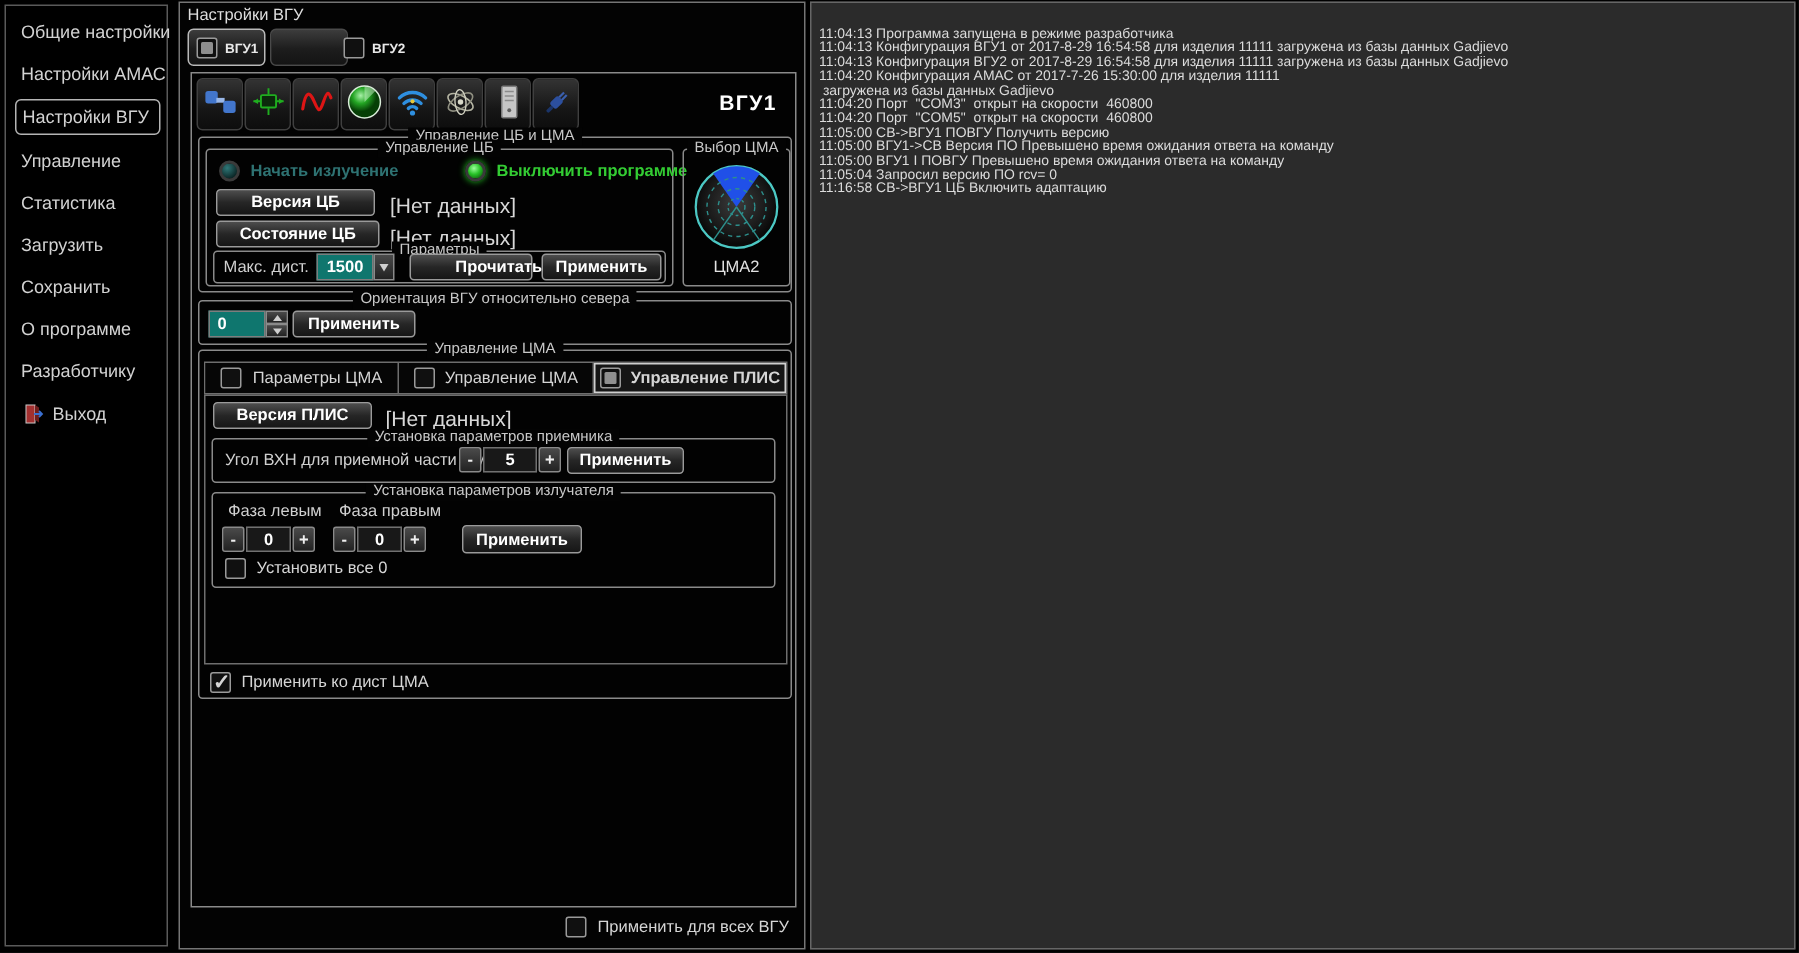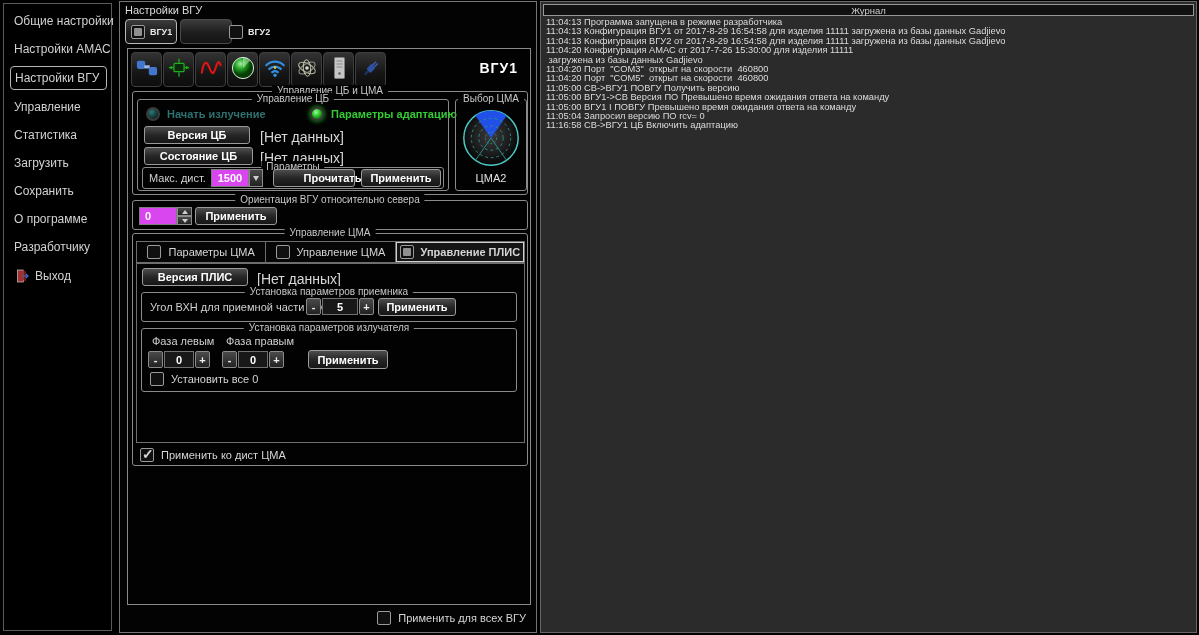--- a/index.html
+++ b/index.html
@@ -42,21 +42,21 @@
   
   .lamp { width:14px; height:14px; border-radius:50%; border:2px solid #3a3a3a; display:inline-block; }
   .lamp.off { background:radial-gradient(circle at 35% 30%, #2f7777, #0b2626 75%); }
   .lamp.on  { background:radial-gradient(circle at 40% 32%, #9dff9d, #27c227 45%, #0a4a0a 95%); box-shadow:0 0 5px #2c2; }
   .lamp-lbl { font-size:11px; font-weight:bold; }
 
   .val-lbl { position:absolute; font-size:14px; color:#d8d8d8; }
 
   
   .combo { position:absolute; display:flex; height:18px; }
-  .combo .cval { width:38px; background:#d946ef; border:1px solid #7d7d7d; color:#fff;
+  .combo .cval { width:38px; background:#0f766e; border:1px solid #7d7d7d; color:#fff;
     font-weight:bold; font-size:11px; display:flex; align-items:center; justify-content:center; }
   .combo .cbtn { width:14px; background:linear-gradient(#4a4a4a,#222); border:1px solid #8a8a8a;
     display:flex; align-items:center; justify-content:center; }
   .arr-dn { width:0; height:0; border-left:3.5px solid transparent; border-right:3.5px solid transparent; border-top:5px solid #cfcfcf; }
   .arr-up { width:0; height:0; border-left:3.5px solid transparent; border-right:3.5px solid transparent; border-bottom:5px solid #cfcfcf; }
 
   .spin { position:absolute; display:flex; height:17px; }
   .spin .sbtn { width:15px; background:linear-gradient(#4a4a4a,#222); border:1px solid #8a8a8a;
     border-radius:2px; color:#eee; font-weight:bold; font-size:11px; display:flex; align-items:center; justify-content:center; }
   .spin .sval { width:36px; background:#181818; border:1px solid #707070; color:#fff; font-weight:bold;
@@ -232,21 +232,21 @@
 
       <div class="gb" style="left:4px; top:7px; width:312px; height:92px;">
         <span class="legend">Управление ЦБ</span>
 
         <div class="cbrow" style="left:8px; top:7px;">
           <span class="lamp off"></span>
           <span class="lamp-lbl" style="color:#2e7272;">Начать излучение</span>
         </div>
         <div class="cbrow" style="left:172px; top:7px;">
           <span class="lamp on"></span>
-          <span class="lamp-lbl" style="color:#33cc33;">Параметры адаптацию</span>
+          <span class="lamp-lbl" style="color:#33cc33;">Выключить программе</span>
         </div>
 
         <button class="btn" style="left:6px; top:26px; width:106px; height:18px;">Версия ЦБ</button>
         <span class="val-lbl" style="left:122px; top:29px;">[Нет данных]</span>
 
         <button class="btn" style="left:6px; top:47px; width:109px; height:18px;">Состояние ЦБ</button>
         <span class="val-lbl" style="left:122px; top:50px;">[Нет данных]</span>
 
         <div class="gb" style="left:4px; top:67px; width:302px; height:22px;">
           <span class="legend">Параметры</span>
@@ -366,15 +366,14 @@
     </div>
   </div>
 
   <div class="cbrow" style="right:10px; top:609px;">
     <span class="cb tick"></span>
     <span>Применить для всех ВГУ</span>
   </div>
 </div>
 
 <div id="log-panel" class="abs">
-  <div id="log-header">Журнал</div>
   <div id="log-entries"><div class="log-line">11:04:13 Программа запущена в режиме разработчика</div><div class="log-line">11:04:13 Конфигурация ВГУ1 от 2017-8-29 16:54:58 для изделия 11111 загружена из базы данных Gadjievo</div><div class="log-line">11:04:13 Конфигурация ВГУ2 от 2017-8-29 16:54:58 для изделия 11111 загружена из базы данных Gadjievo</div><div class="log-line">11:04:20 Конфигурация АМАС от 2017-7-26 15:30:00 для изделия 11111</div><div class="log-line"> загружена из базы данных Gadjievo</div><div class="log-line">11:04:20 Порт  "COM3"  открыт на скорости  460800</div><div class="log-line">11:04:20 Порт  "COM5"  открыт на скорости  460800</div><div class="log-line">11:05:00 СВ-&gt;ВГУ1 ПОВГУ Получить версию</div><div class="log-line">11:05:00 ВГУ1-&gt;СВ Версия ПО Превышено время ожидания ответа на команду</div><div class="log-line">11:05:00 ВГУ1 I ПОВГУ Превышено время ожидания ответа на команду</div><div class="log-line">11:05:04 Запросил версию ПО rcv= 0</div><div class="log-line">11:16:58 СВ-&gt;ВГУ1 ЦБ Включить адаптацию</div></div>
 </div>
 
 </body></html>

